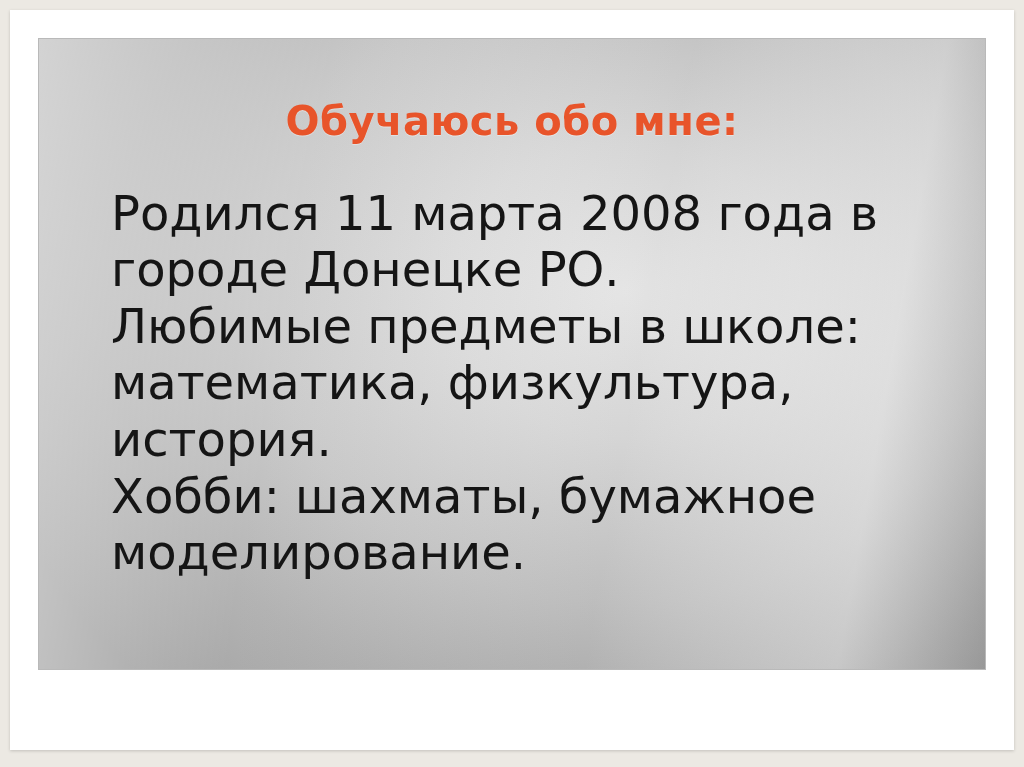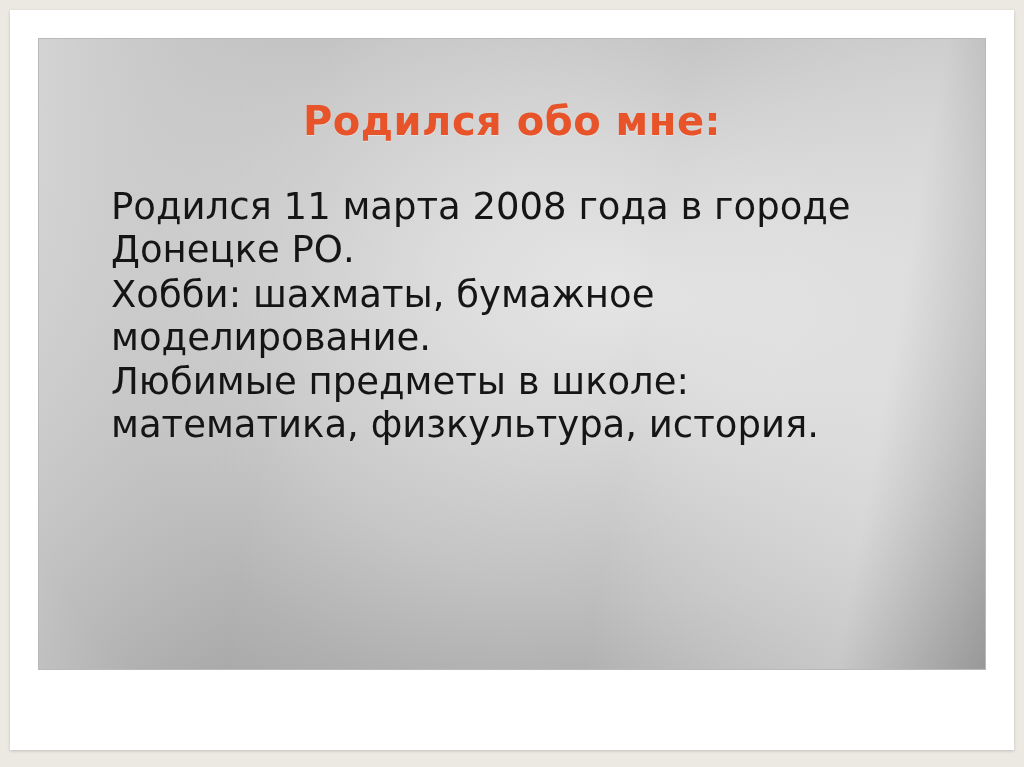--- a/index.html
+++ b/index.html
@@ -61,21 +61,21 @@
     font-size: 40px;
     letter-spacing: 0.5px;
     margin: 60px 0 0 0;
     line-height: 1.1;
     text-shadow: 0 1px 0 rgba(255,255,255,0.35);
   }
 
   .body-text {
     margin: 42px 9px 0 0;
     padding: 0 58px 0 72px;
-    font-size: 37px;
+    font-size: 48px;
     line-height: 1.17;
     color: #151515;
     text-align: left;
   }
   .body-text p {
     margin: 0 0 1px 0;
   }
 
   
   .bottom-strip {
@@ -88,25 +88,25 @@
   }
 </style>
 </head>
 <body>
 
 <div class="slide">
 
   <div class="panel">
     <div class="panel-inner">
 
-      <h1 class="slide-title">Родился обо мне:</h1>
+      <h1 class="slide-title">Обучаюсь обо мне:</h1>
 
       <div class="body-text">
         <p>Родился 11 марта 2008 года в городе Донецке РО.</p>
+        <p>Любимые предметы в школе: математика, физкультура, история.</p>
         <p>Хобби: шахматы, бумажное моделирование.</p>
-        <p>Любимые предметы в школе: математика, физкультура, история.</p>
       </div>
 
     </div>
   </div>
 
   <div class="bottom-strip"></div>
 </div>
 
 </body></html>

